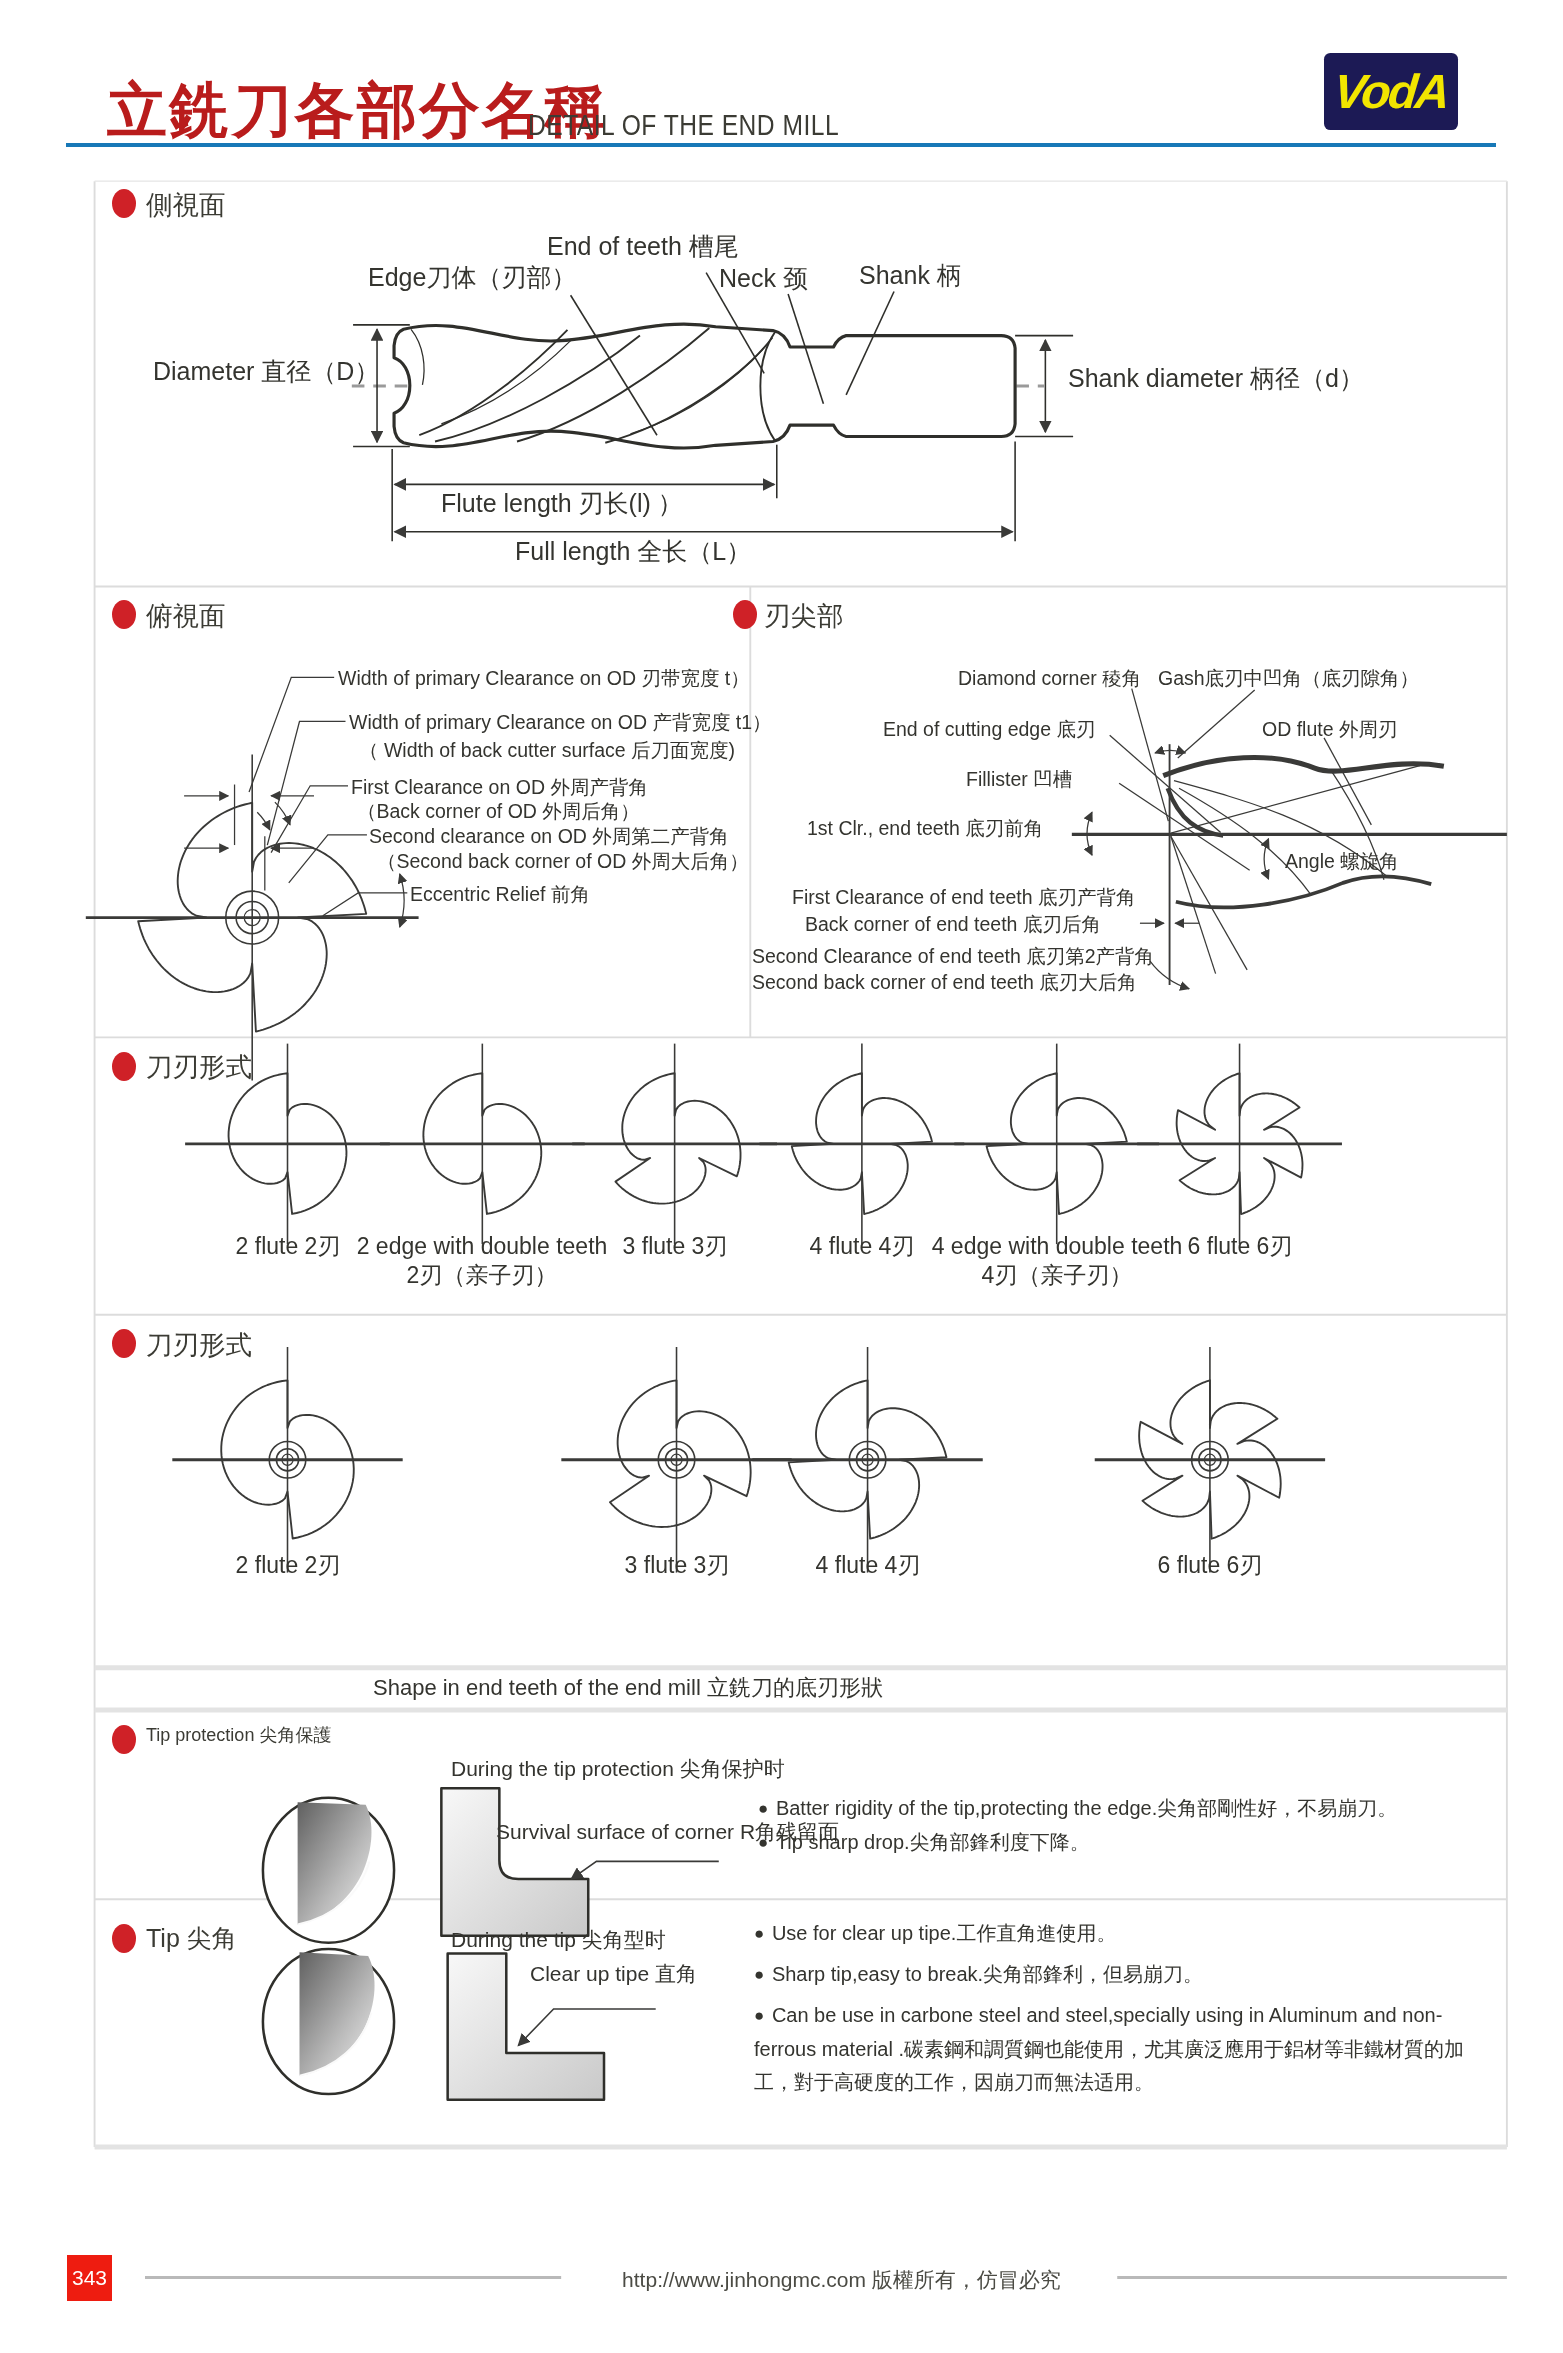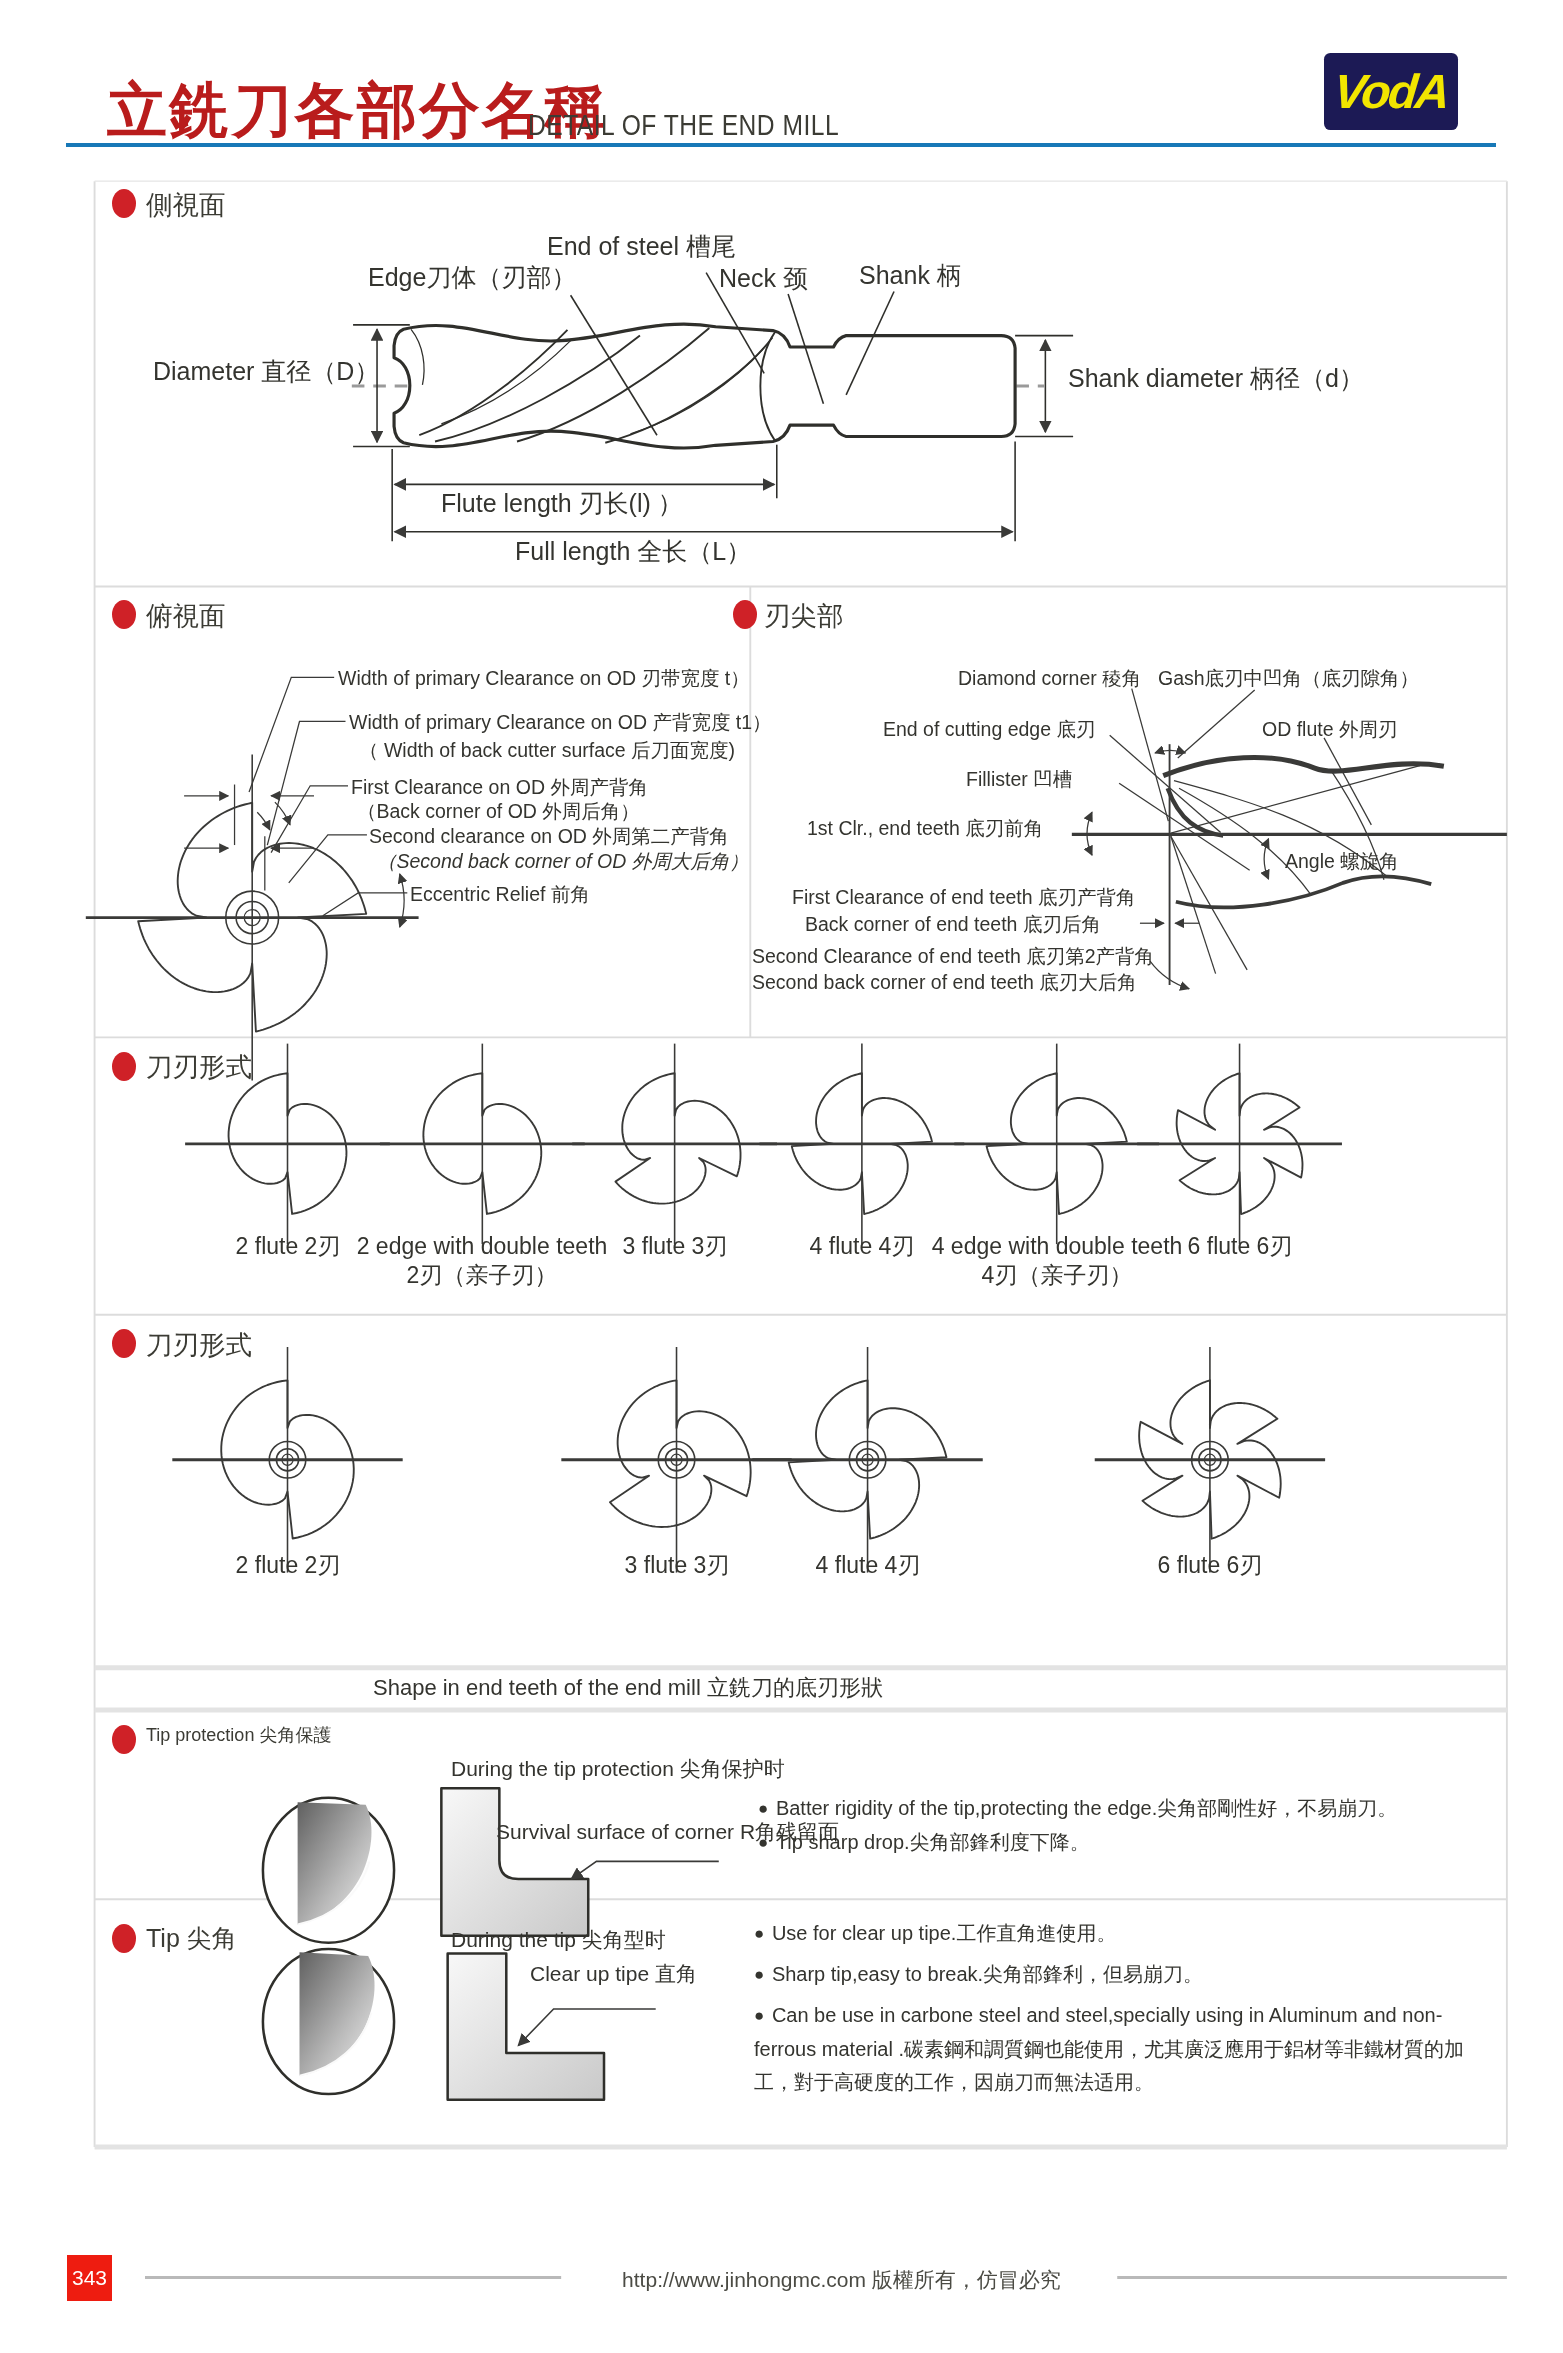--- a/index.html
+++ b/index.html
@@ -268,36 +268,36 @@
 
   <div class="dot" style="left:112px;top:1329px;"></div>
   <div class="title" style="left:146px;top:1327px;">刀刃形式</div>
 
   <div class="dot" style="left:112px;top:1725px;"></div>
   <div class="title" style="left:146px;top:1723px;font-size:18px;">Tip protection 尖角保護</div>
 
   <div class="dot" style="left:112px;top:1924px;"></div>
   <div class="title" style="left:146px;top:1922px;font-size:25px;">Tip 尖角</div>
 
-  <div class="lbl f40" style="left:547px;top:232px;">End of steel 槽尾</div>
+  <div class="lbl f40" style="left:547px;top:232px;">End of teeth 槽尾</div>
   <div class="lbl f40" style="left:368px;top:263px;text-align:right;">Edge刀体（刃部）</div>
   <div class="lbl f40" style="left:719px;top:264px;">Neck 颈</div>
   <div class="lbl f40" style="left:859px;top:261px;">Shank 柄</div>
   <div class="lbl f40" style="left:153px;top:357px;text-align:right;">Diameter 直径（D）</div>
   <div class="lbl f40" style="left:1068px;top:364px;">Shank diameter 柄径（d）</div>
   <div class="lbl f40" style="left:441px;top:489px;">Flute length 刃长(l) ）</div>
   <div class="lbl f40" style="left:515px;top:537px;">Full length 全长（L）</div>
 
   <div class="lbl" style="left:338px;top:667px;">Width of primary Clearance on OD  刃带宽度 t）</div>
   <div class="lbl" style="left:349px;top:711px;">Width of primary Clearance on OD  产背宽度 t1）</div>
   <div class="lbl" style="left:359px;top:739px;">（ Width of back cutter surface  后刀面宽度)</div>
   <div class="lbl" style="left:351px;top:776px;">First Clearance on OD  外周产背角</div>
   <div class="lbl" style="left:357px;top:800px;">（Back corner of OD  外周后角）</div>
   <div class="lbl" style="left:369px;top:825px;">Second clearance on OD 外周第二产背角</div>
-  <div class="lbl" style="left:377px;top:850px;font-style:italic;">（Second back corner of OD  外周大后角）</div>
+  <div class="lbl" style="left:377px;top:850px;">（Second back corner of OD  外周大后角）</div>
   <div class="lbl" style="left:410px;top:883px;">Eccentric Relief 前角</div>
 
   <div class="lbl" style="left:958px;top:667px;">Diamond corner 稜角</div>
   <div class="lbl" style="left:1158px;top:667px;">Gash底刃中凹角（底刃隙角）</div>
   <div class="lbl" style="left:883px;top:718px;">End of cutting edge 底刃</div>
   <div class="lbl" style="left:1262px;top:718px;">OD flute 外周刃</div>
   <div class="lbl" style="left:966px;top:768px;">Fillister 凹槽</div>
   <div class="lbl" style="left:807px;top:817px;">1st Clr., end teeth  底刃前角</div>
   <div class="lbl" style="left:1285px;top:850px;">Angle 螺旋角</div>
   <div class="lbl" style="left:792px;top:886px;">First Clearance of end teeth  底刃产背角</div>

